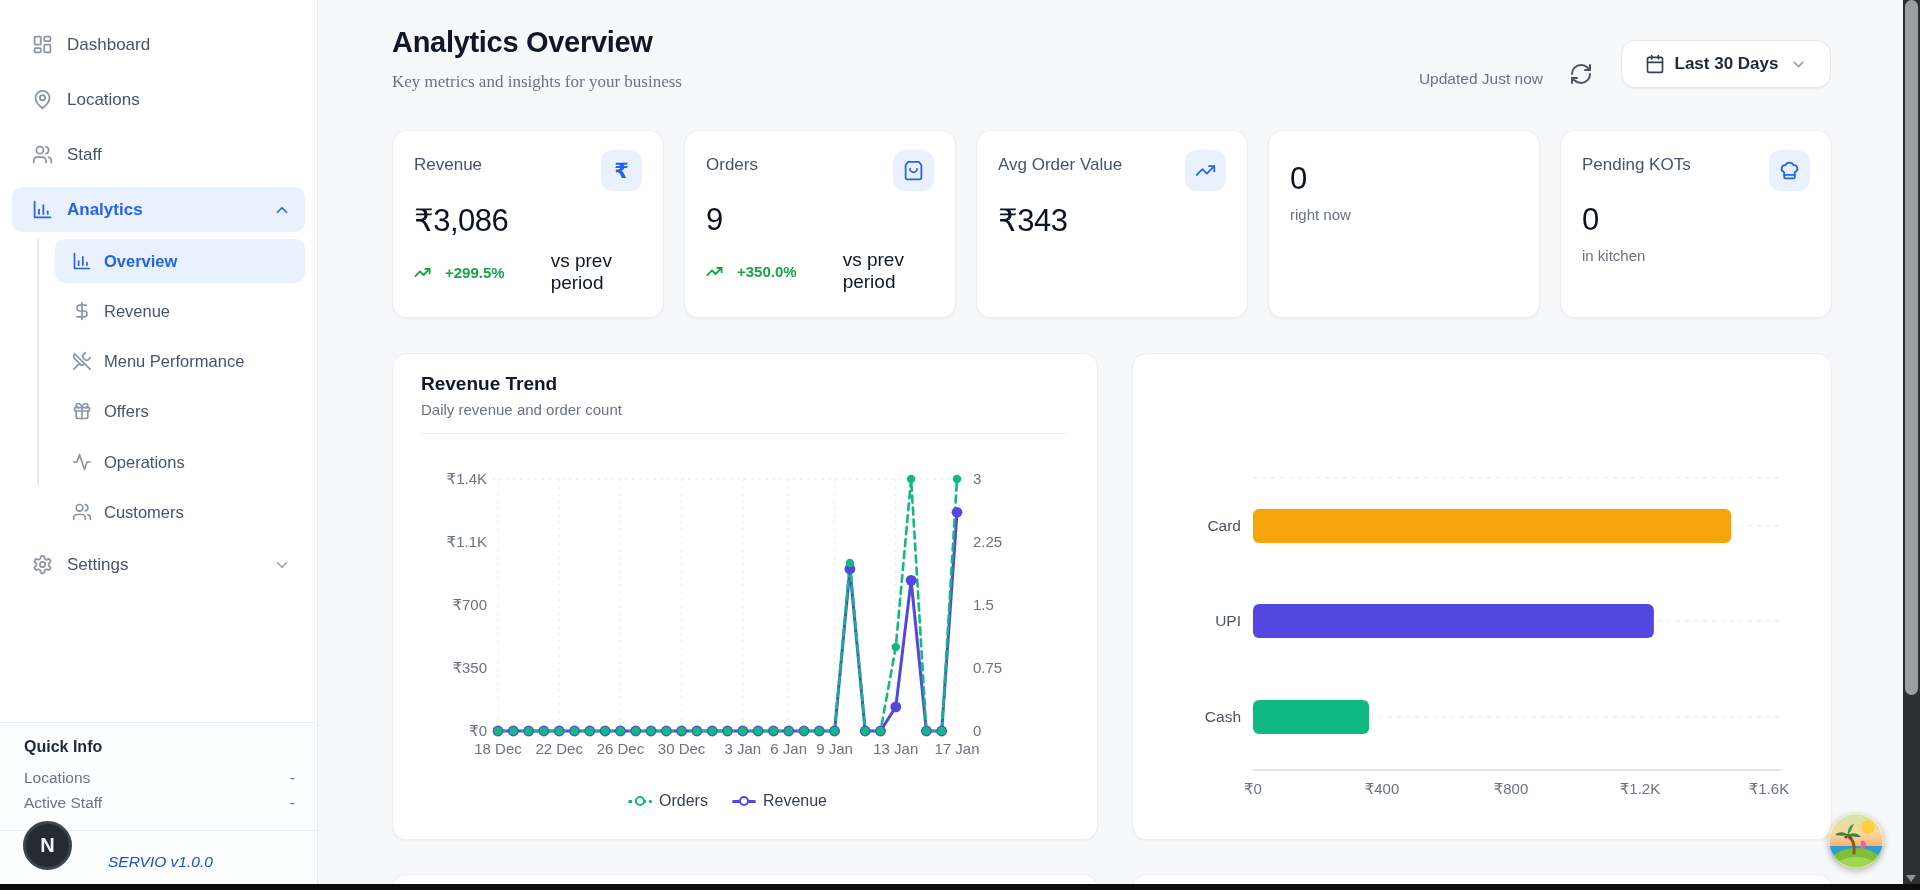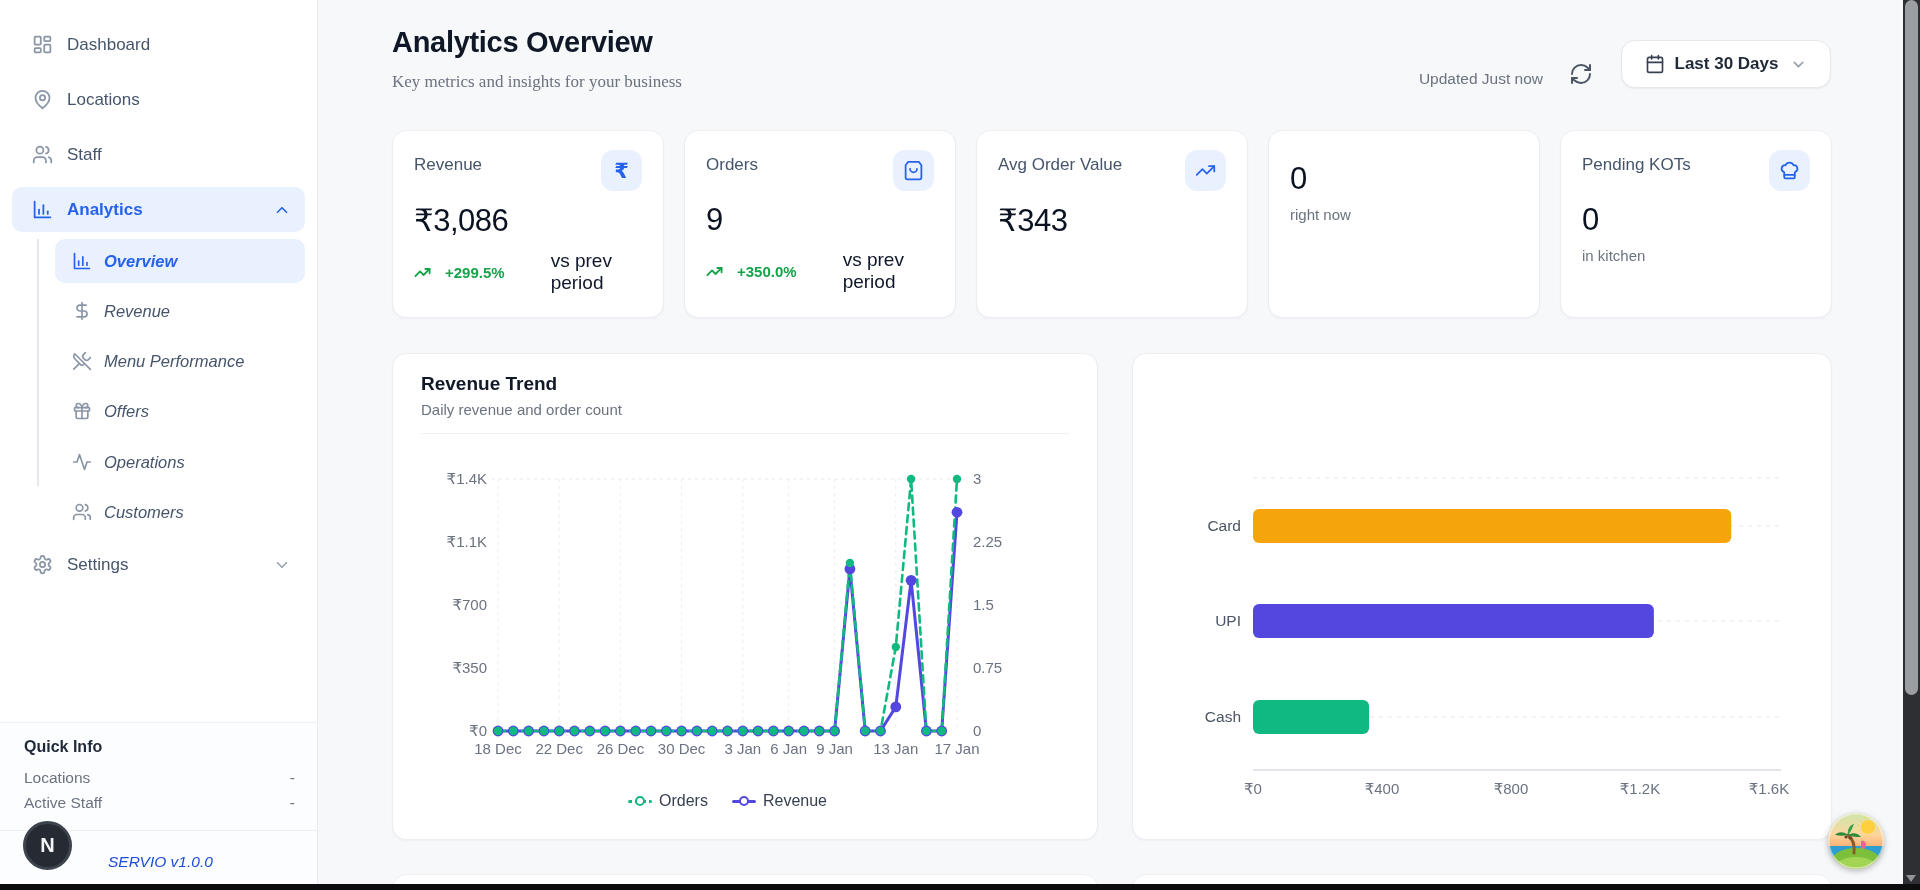--- a/index.html
+++ b/index.html
@@ -16,21 +16,21 @@
     color:#46556b; font-size:17px; font-weight:500; cursor:pointer; }
   .nav-item .nicon { width:21px; height:21px; color:#8a95a7; flex:none; display:flex; }
   .nav-item .nicon svg { width:21px; height:21px; }
   .nav-item.active { background:#e9f1fe; color:#2563eb; font-weight:600; }
   .nav-item.active .nicon { color:#2563eb; }
   .chev { margin-left:auto; width:18px; height:18px; color:#9aa3b2; }
   .nav-item.active .chev { color:#2563eb; }
   .subline { position:absolute; left:37px; top:239px; width:2px; height:247px; background:#e5e8ed; }
   .sub-item { position:absolute; left:55px; right:12px; height:44px; display:flex;
     align-items:center; gap:12px; padding:0 12px 0 17px; border-radius:10px;
-    color:#46556b; font-size:16.5px; font-weight:500; cursor:pointer;font-style:italic; }
+    color:#46556b; font-size:16.5px; font-weight:500; cursor:pointer; }
   .sub-item .nicon { width:20px; height:20px; color:#8a95a7; flex:none; display:flex; }
   .sub-item .nicon svg { width:20px; height:20px; }
   .sub-item.active { background:#e9f1fe; color:#2563eb; font-weight:600; }
   .sub-item.active .nicon { color:#2563eb; }
 
   .qi { position:absolute; left:0; right:0; top:722px; height:108px;
     border-top:1px solid #edeff3; background:#fcfdfe; padding:15px 22px 0 24px; }
   .qi-title { font-size:16px; font-weight:700; color:#1f2937; margin-bottom:9px; }
   .qi-row { display:flex; justify-content:space-between; font-size:15.5px; color:#6b7280; line-height:25px; }
   .version { position:absolute; left:0; right:0; top:830px; height:60px;

